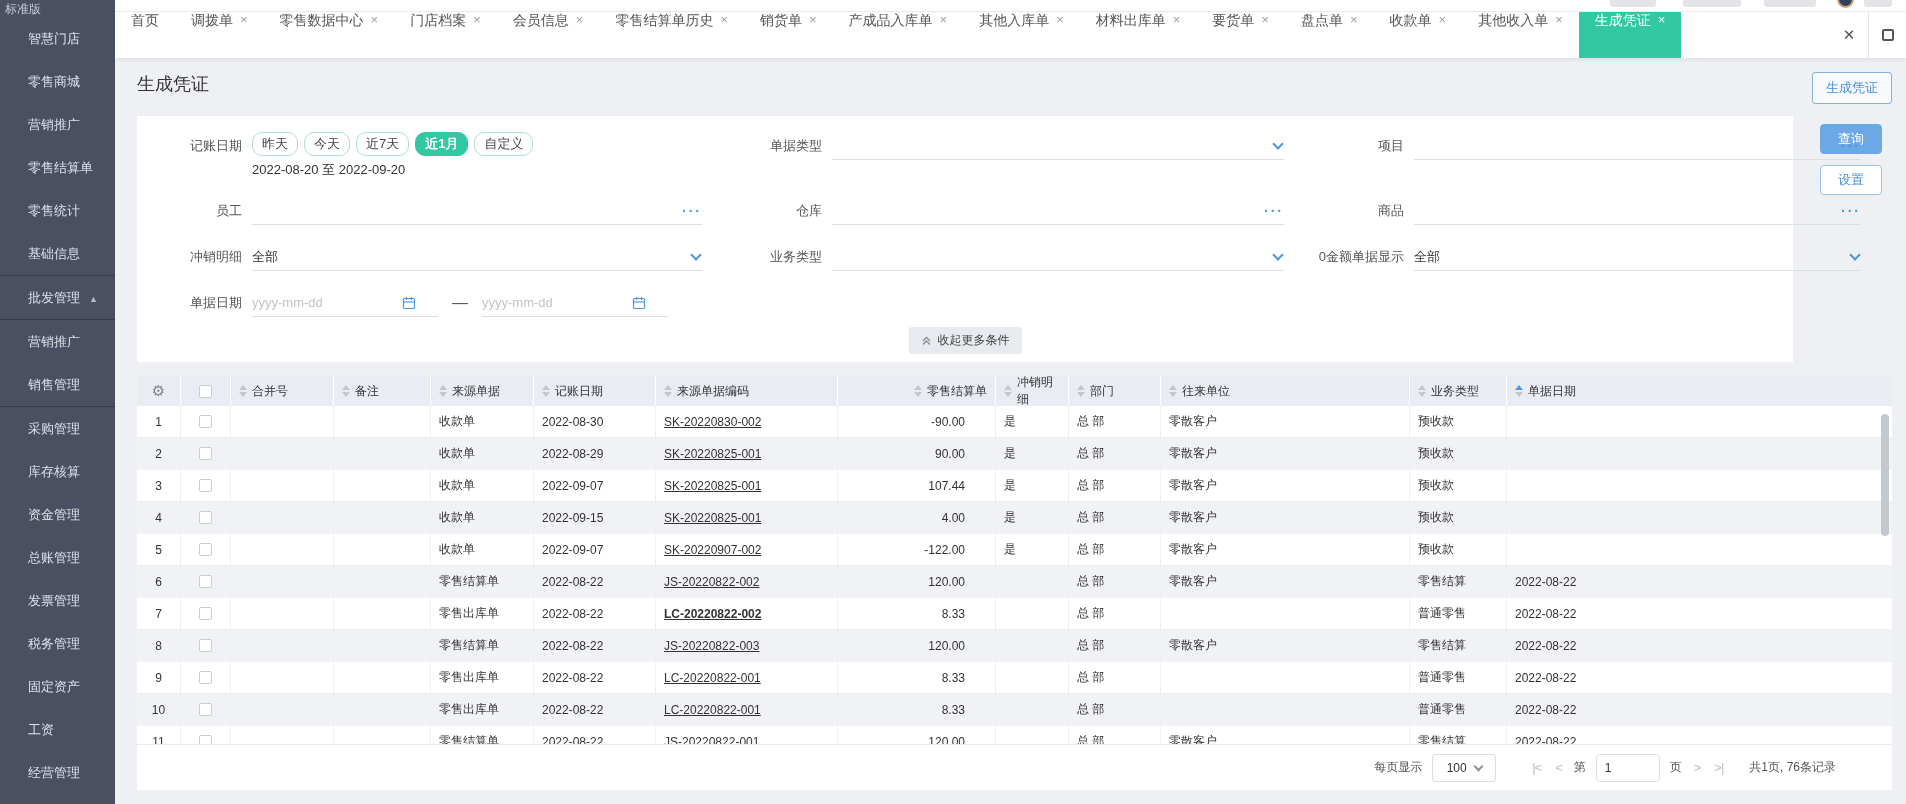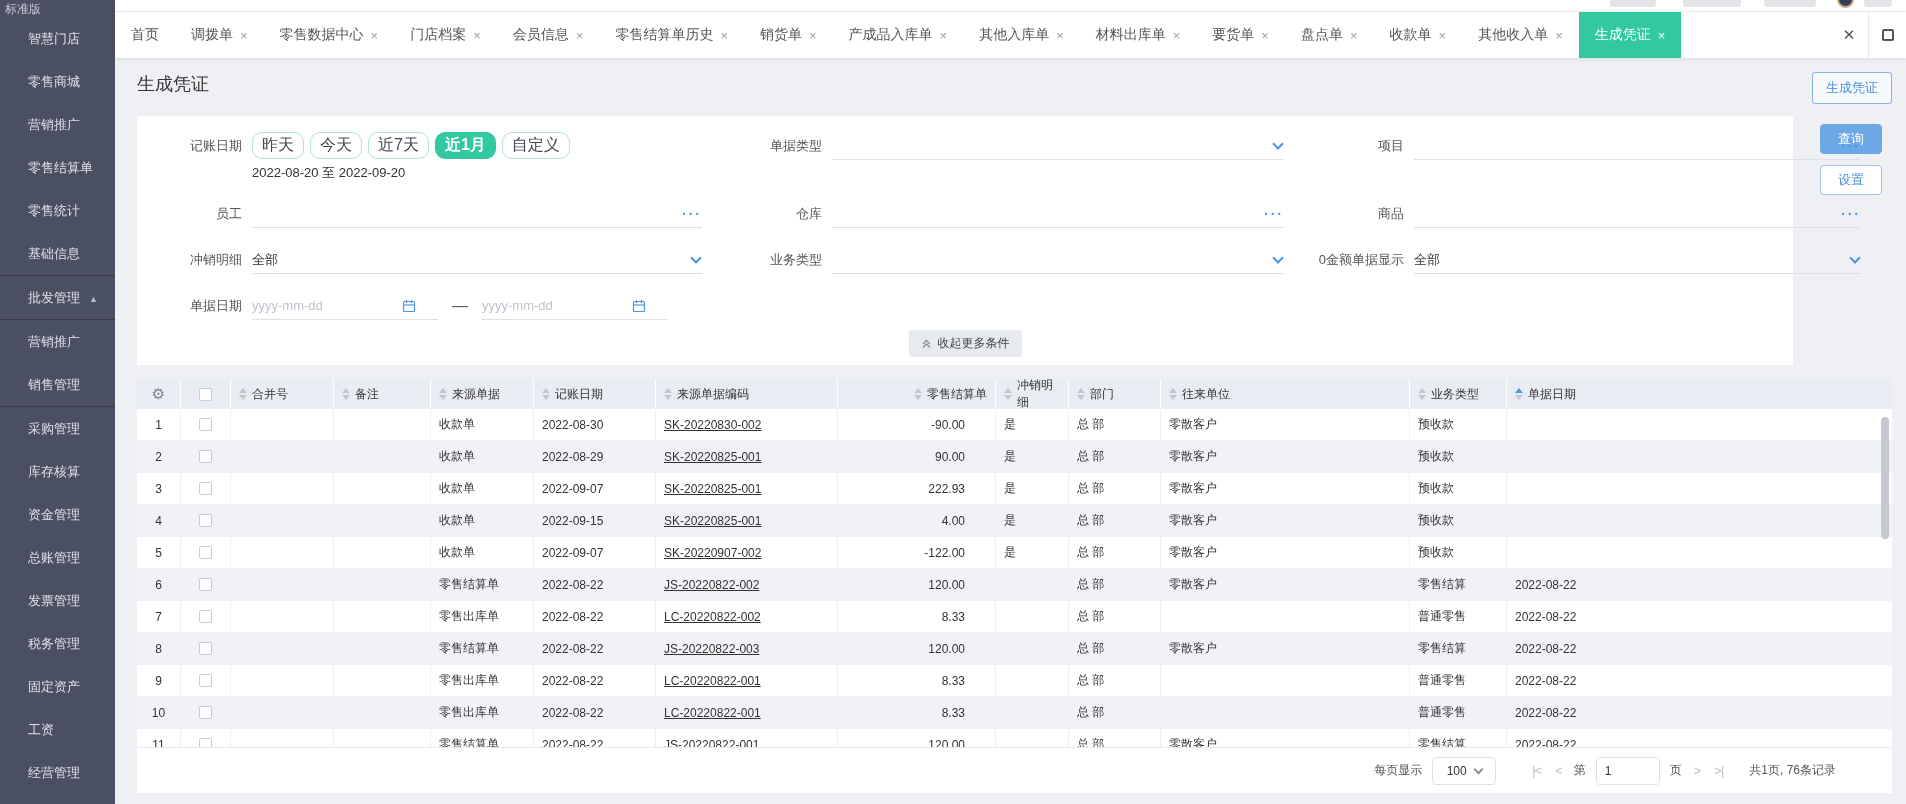--- a/index.html
+++ b/index.html
@@ -16,21 +16,21 @@
   .side-div { border-top:1px solid rgba(0,0,0,0.25); }
 
   
   .main { flex:1; display:flex; flex-direction:column; min-width:0; }
 
   .topsliver { height:12px; background:#fff; position:relative; overflow:hidden; border-bottom:1px solid #ececec; }
   .frag { position:absolute; top:-9px; height:16px; background:#d9dbdf; border-radius:3px; opacity:.75; }
   .frag.avatar { width:17px; height:17px; border-radius:50%; background:#32405e; border:2px solid #c9a87a; opacity:1; }
 
   .tabbar { height:46px; background:#fff; display:flex; align-items:stretch; box-shadow:0 2px 4px rgba(0,0,0,0.07); position:relative; z-index:3; }
-  .tab { display:flex; align-items:center; gap:7px; padding:0 16px; font-size:14px; color:#555; cursor:pointer; white-space:nowrap; }
+  .tab { display:flex; align-items:flex-start; gap:7px; padding:0 16px; font-size:14px; color:#555; cursor:pointer; white-space:nowrap; }
   .tab .x { color:#9aa0a8; font-size:13px; }
   .tab.active { background:#31c8a2; color:#fff; }
   .tab.active .x { color:#fff; }
   .tabbar-right { margin-left:auto; display:flex; align-items:center; }
   .tb-btn { width:38px; height:100%; display:flex; align-items:center; justify-content:center; color:#555; font-size:15px; cursor:pointer; }
   .tb-btn + .tb-btn { border-left:1px solid #e6e6e6; }
   .expand-glyph { width:12px; height:12px; border:2px solid #555; border-radius:2px; }
 
   .content { flex:1; padding:14px 14px 0 22px; overflow:hidden; }
   .title-row { display:flex; justify-content:space-between; align-items:flex-start; margin-bottom:12px; }
@@ -44,21 +44,21 @@
   .f-cell { display:flex; align-items:flex-start; }
   .lbl { text-align:right; color:#555; font-size:13px; margin-right:10px; padding-top:5px; white-space:nowrap; }
   .lbl.w1 { width:105px; } .lbl.w2 { width:120px; } .lbl.w3 { width:120px; }
   .field { position:relative; }
   .field.u { border-bottom:1px solid #dcdfe6; height:28px; display:flex; align-items:center; }
   .fw1 { width:450px; } .fw2 { width:452px; } .fw3 { width:447px; }
   .field .val { flex:1; font-size:13px; color:#333; }
   .dots { color:#4e97e0; font-weight:bold; font-size:14px; letter-spacing:2px; cursor:pointer; }
   .chev { width:8px; height:8px; border-right:2px solid #4e97e0; border-bottom:2px solid #4e97e0; transform:rotate(45deg); margin:0 2px 4px 0; cursor:pointer; }
   .pills { display:flex; align-items:center; gap:6px; }
-  .pill { border:1px solid #aee3cc; border-radius:10px; padding:2px 9px; font-size:16px; color:#424750; cursor:pointer; white-space:nowrap; }
+  .pill { border:1px solid #aee3cc; border-radius:10px; padding:2px 9px; font-size:13px; color:#424750; cursor:pointer; white-space:nowrap; }
   .pill.active { background:#31c8a2; border-color:#31c8a2; color:#fff; font-weight:bold; }
   .range-text { font-size:13px; color:#333; margin-top:5px; }
   .date-field { display:flex; align-items:center; gap:14px; }
   .date-box { width:186px; border-bottom:1px solid #dcdfe6; height:28px; display:flex; align-items:center; }
   .date-box input { border:0; outline:0; width:150px; font-size:13px; color:#333; font-family:inherit; }
   .date-box input::placeholder { color:#c0c4cc; }
   .sep { color:#555; }
   .collapse-pill { margin:2px auto 0 auto; width:fit-content; background:#e7eaee; border-radius:3px; padding:5px 12px; font-size:12px; color:#444; display:flex; align-items:center; gap:6px; cursor:pointer; }
   .filter-actions { display:flex; flex-direction:column; gap:11px; margin-left:27px; padding-top:8px; }
   .btn-query { width:62px; height:30px; background:#6ca7e6; border:1px solid #6ca7e6; color:#fff; border-radius:4px; font-size:13px; cursor:pointer; }
@@ -464,21 +464,21 @@
               <div class="td center" style="width: 50px;">
                 <span class="cbx"></span>
               </div>
               <div class="td" style="width: 103px;"></div>
               <div class="td" style="width: 97px;"></div>
               <div class="td" style="width: 103px;">收款单</div>
               <div class="td" style="width: 122px;">2022-09-07</div>
               <div class="td" style="width: 182px;">
                 <a class="code">SK-20220825-001</a>
               </div>
-              <div class="td right" style="width: 158px;">222.93</div>
+              <div class="td right" style="width: 158px;">107.44</div>
               <div class="td" style="width: 73px;">是</div>
               <div class="td" style="width: 92px;">总 部</div>
               <div class="td" style="width: 249px;">零散客户</div>
               <div class="td" style="width: 97px;">预收款</div>
               <div class="td" style="width: 385px;"></div>
             </div>
             <div class="tr alt">
               <div class="td center" style="width: 44px;">4</div>
               <div class="td center" style="width: 50px;">
                 <span class="cbx"></span>
@@ -537,21 +537,21 @@
             </div>
             <div class="tr">
               <div class="td center" style="width: 44px;">7</div>
               <div class="td center" style="width: 50px;">
                 <span class="cbx"></span>
               </div>
               <div class="td" style="width: 103px;"></div>
               <div class="td" style="width: 97px;"></div>
               <div class="td" style="width: 103px;">零售出库单</div>
               <div class="td" style="width: 122px;">2022-08-22</div>
-              <div class="td" style="width: 182px;">
+              <div class="td" style="width: 182px; font-weight: bold;">
                 <a class="code">LC-20220822-002</a>
               </div>
               <div class="td right" style="width: 158px;">8.33</div>
               <div class="td" style="width: 73px;"></div>
               <div class="td" style="width: 92px;">总 部</div>
               <div class="td" style="width: 249px;"></div>
               <div class="td" style="width: 97px;">普通零售</div>
               <div class="td" style="width: 385px;">2022-08-22</div>
             </div>
             <div class="tr alt">

